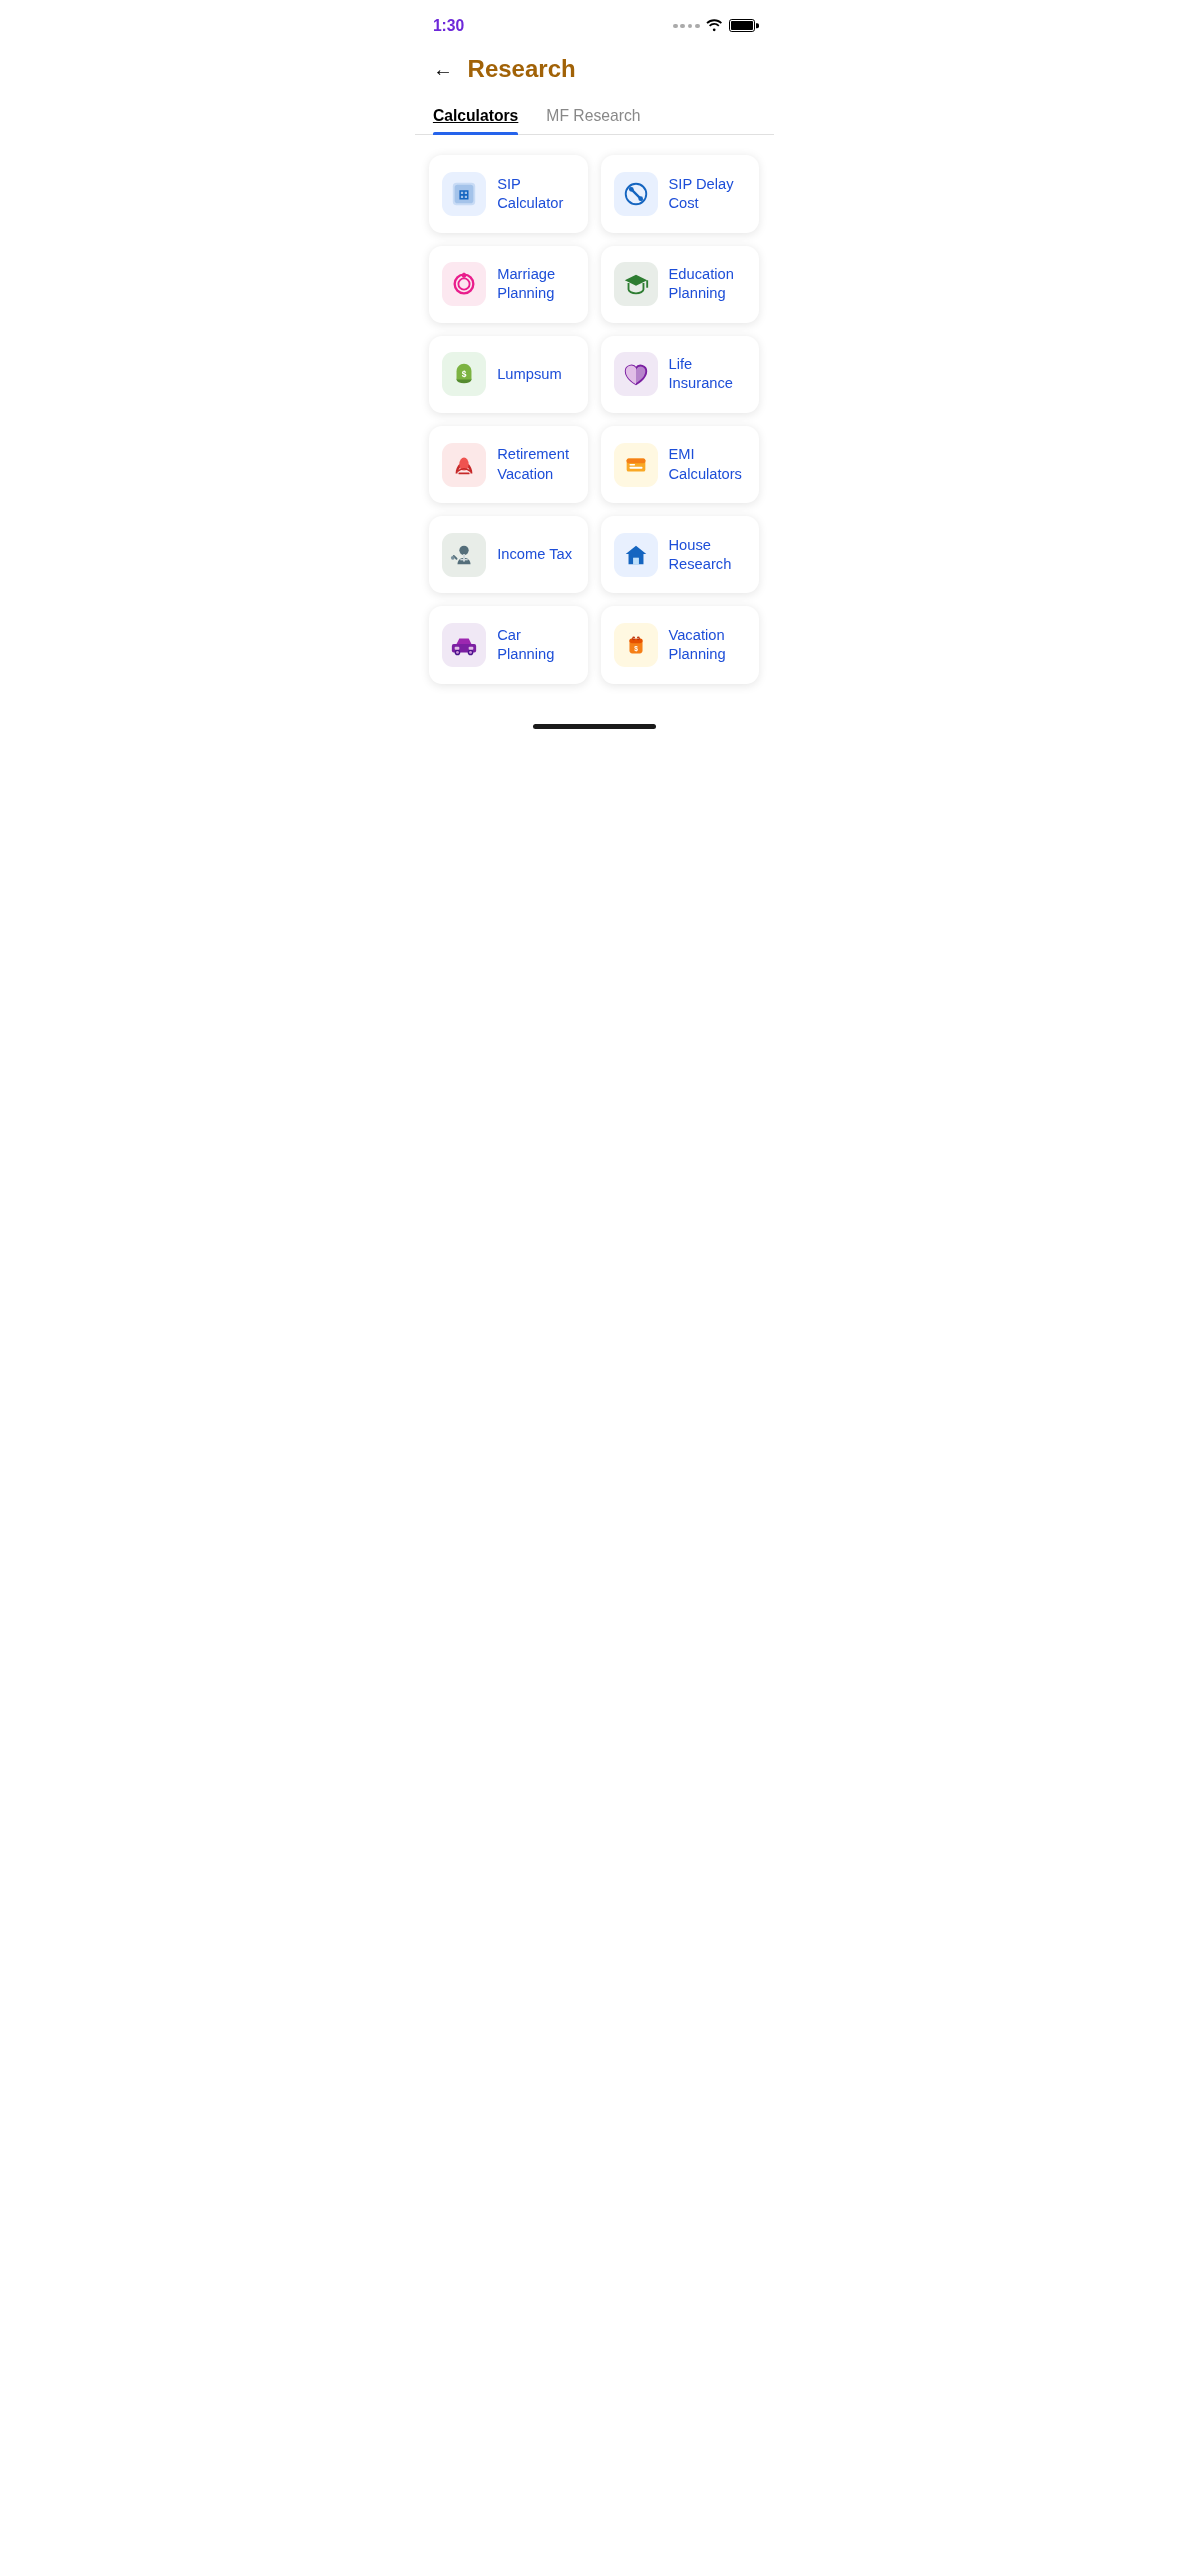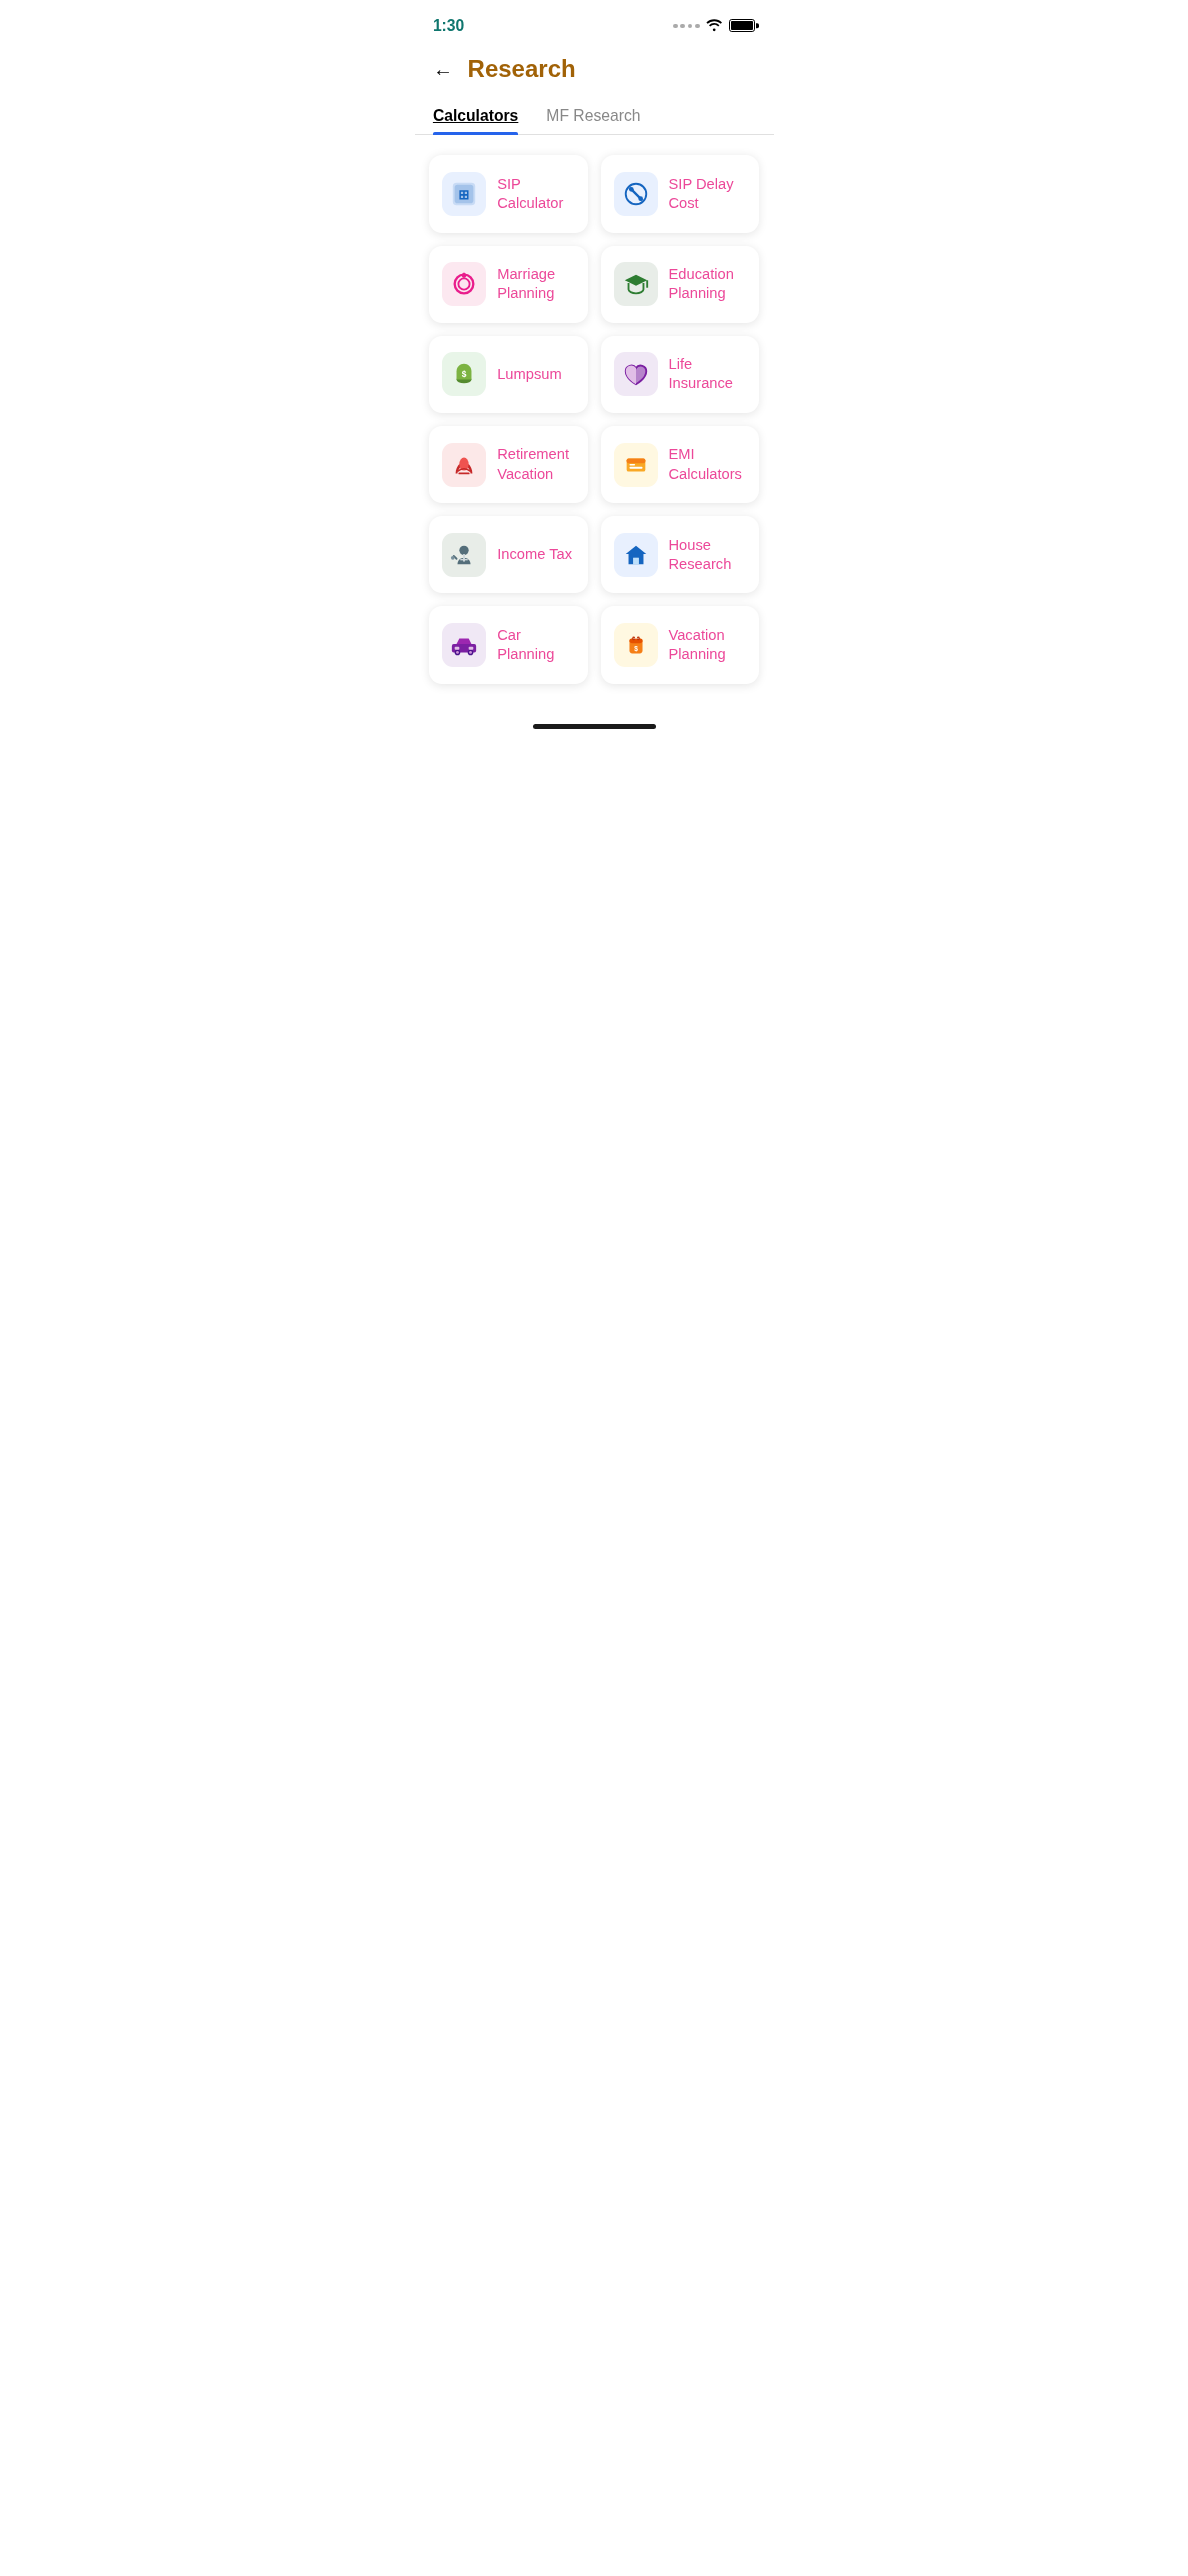--- a/index.html
+++ b/index.html
@@ -18,21 +18,21 @@
       display: flex;
       justify-content: space-between;
       align-items: center;
       padding: 13px 18.4px 7.4px 18.4px;
       height: 46px;
     }
 
     .status-time {
       font-size: 15.7px;
       font-weight: 600;
-      color: #0f766e;
+      color: #6d28d9;
     }
 
     .status-icons {
       display: flex;
       align-items: center;
       gap: 5.5px;
     }
 
     .signal-dots {
       display: flex;
@@ -162,21 +162,21 @@
       display: flex;
       align-items: center;
       justify-content: center;
       flex-shrink: 0;
       font-size: 24px;
     }
 
     .card-label {
       font-size: 14.7px;
       font-weight: 500;
-      color: #ec4899;
+      color: #1d4ed8;
       line-height: 1.3;
     }
 
     
     .icon-sip-calc { background: #e8f0fe; }
     .icon-sip-delay { background: #e8f0fe; }
     .icon-marriage { background: #fce8f0; }
     .icon-education { background: #e8ede8; }
     .icon-lumpsum { background: #e8f5e8; }
     .icon-life-ins { background: #f0e8f5; }

